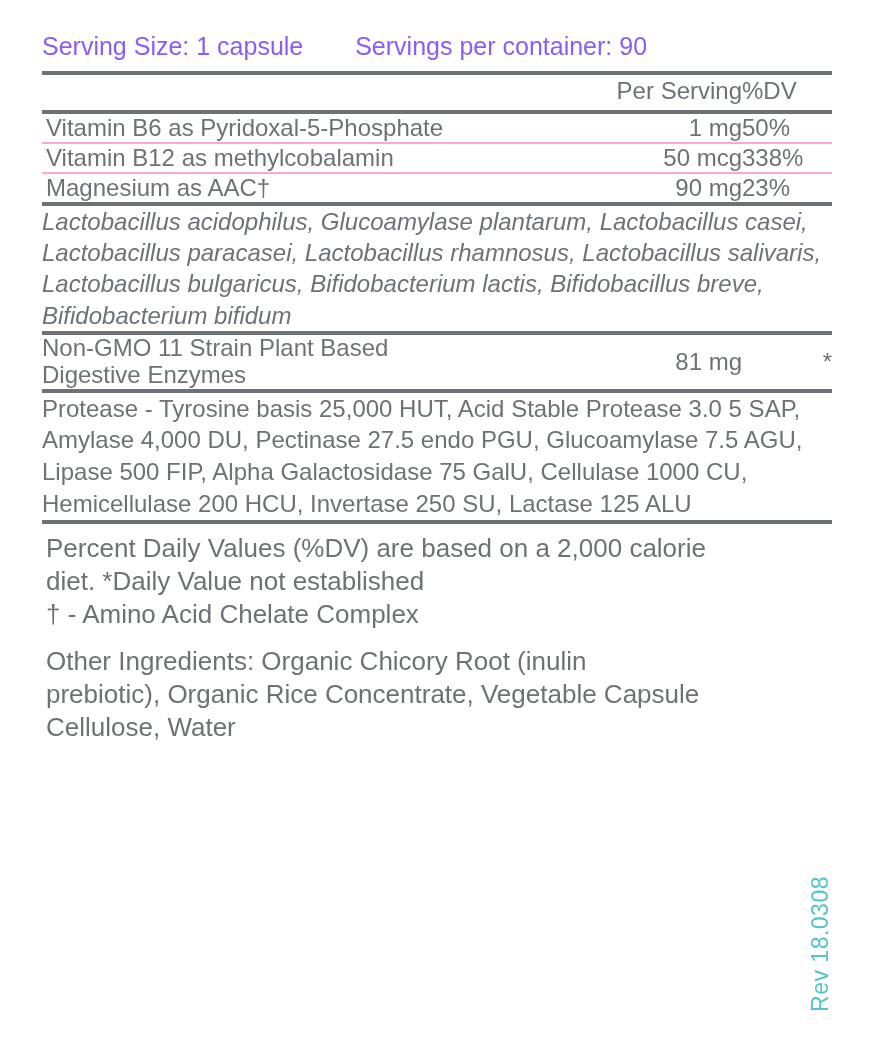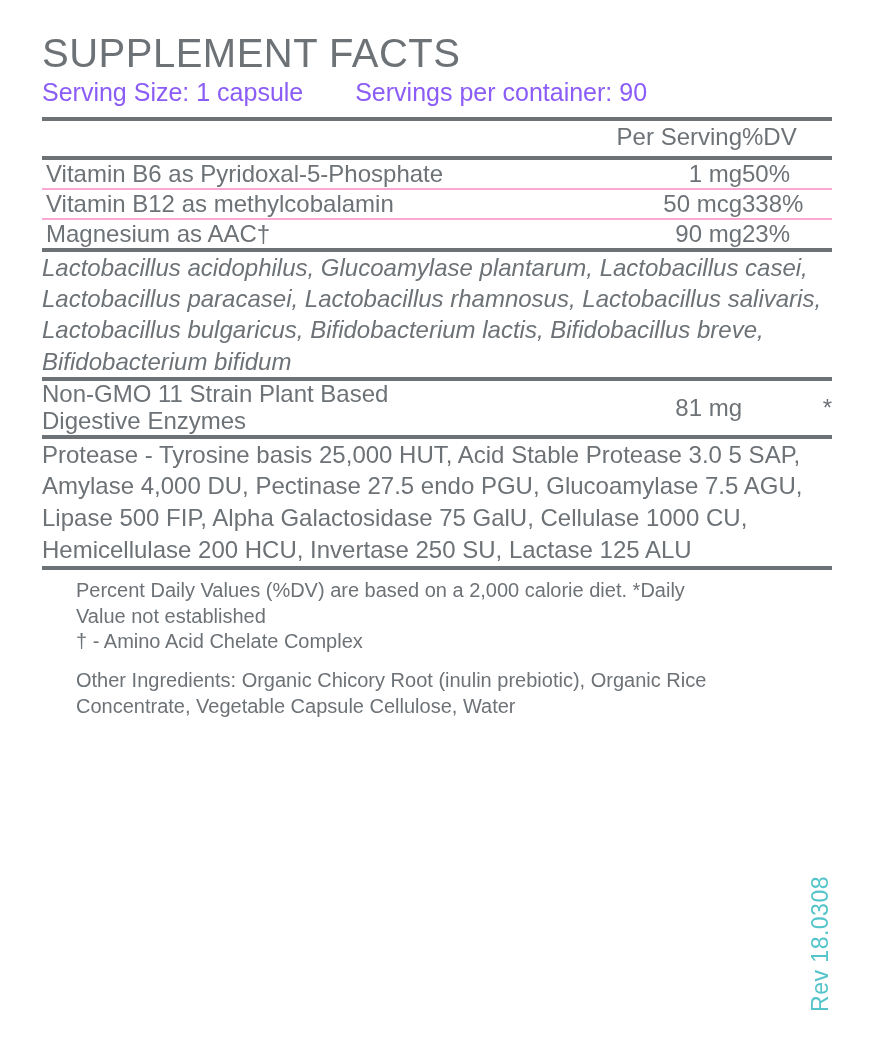--- a/index.html
+++ b/index.html
@@ -91,46 +91,44 @@
     padding: 6px 0 8px 4px;
     color: #6d7277;
   }
   .enzyme-list {
     font-size: 24px;
     line-height: 1.33;
     padding: 8px 0 10px 4px;
     color: #6d7277;
   }
   .footnotes {
-    font-size: 20px;
+    font-size: 26px;
     line-height: 1.27;
     padding: 8px 0 0 4px;
     color: #6d7277;
     width: 660px;
-    margin-left: 30px;
   }
   .footnotes p { margin: 0; }
   .footnotes .spacer { height: 14px; }
   .rev {
     position: absolute;
     right: 36px;
     bottom: 48px;
     font-size: 23px;
     color: #53c4c9;
     writing-mode: vertical-rl;
     transform: rotate(180deg);
     letter-spacing: 0.5px;
   }
 </style>
 </head>
 <body>
 
 <div class="panel">
 
-  <h1 class="title">SUPPLEMENT FACTS</h1>
 
   <div class="serving-line">
     <span>Serving Size:</span>
     <span>1 capsule</span>
     <span class="gap"></span>
     <span>Servings per container:</span>
     <span>90</span>
   </div>
 
   <table class="facts">

